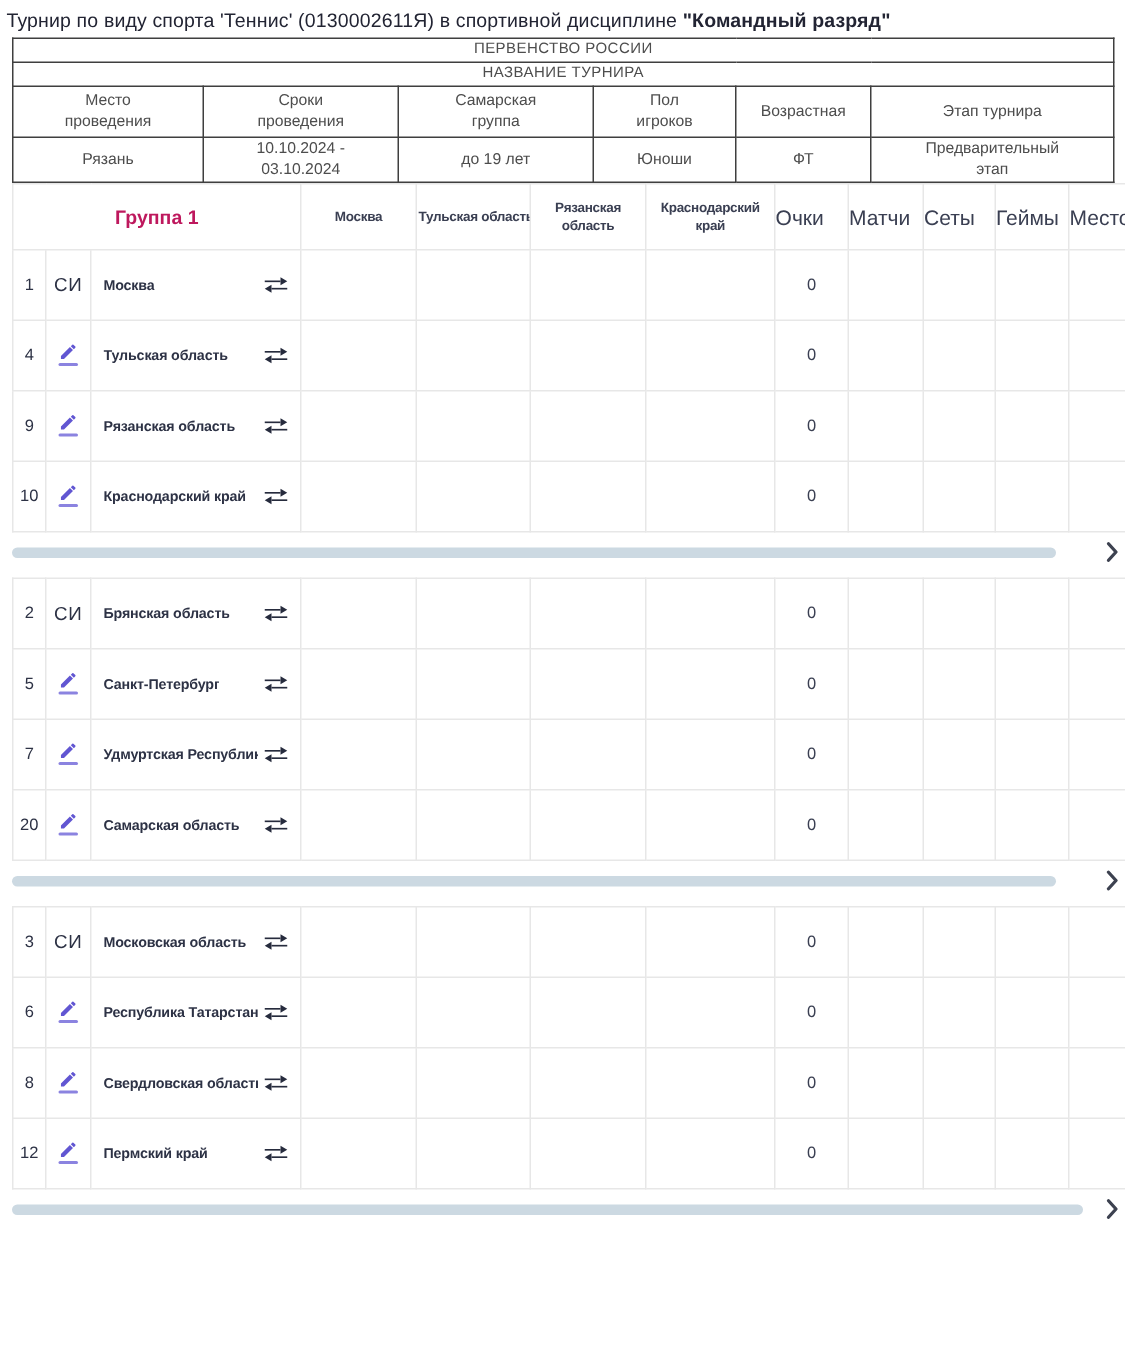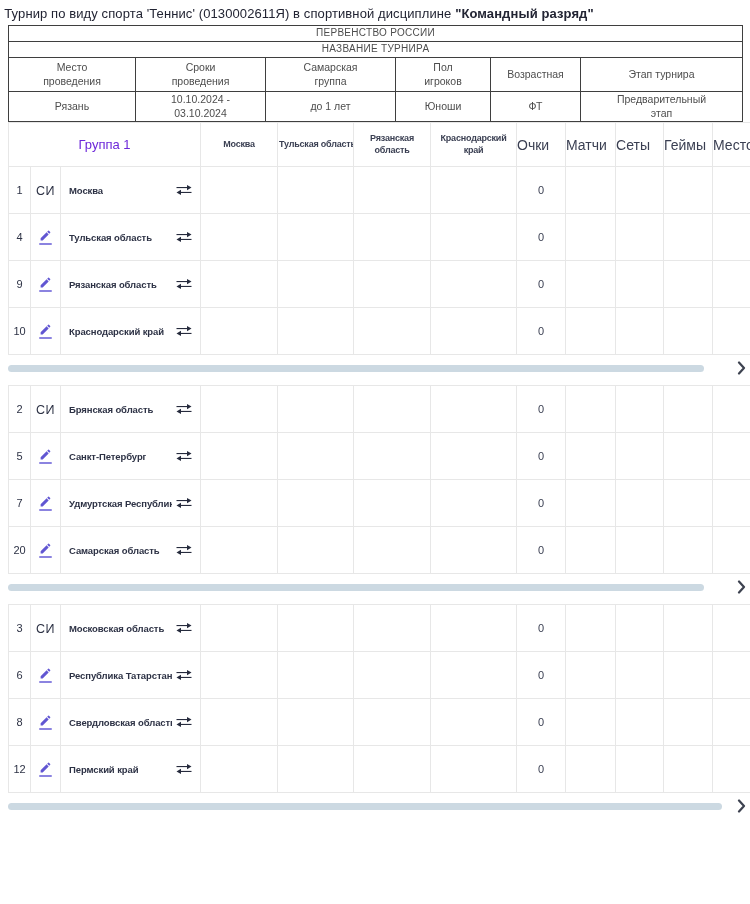--- a/index.html
+++ b/index.html
@@ -42,21 +42,21 @@
     width: 742px; border-collapse: collapse; table-layout: fixed;
   }
   table.grid th, table.grid td {
     border: 1px solid #e7e7e7; vertical-align: middle;
     overflow: hidden;
   }
   table.grid .last-col { border-right: none; }
   tr.ghead { height: 44px; }
   tr.grow  { height: 47px; }
   th.glabel {
-    font-size: 13px; font-weight: 400; color: #6d28d9;
+    font-size: 13px; font-weight: 700; color: #be185d;
     text-align: center; border-left: 1px solid #e7e7e7;
   }
   th.opp {
     font-size: 9px; font-weight: 700; color: #3a3f52;
     text-align: center; white-space: pre-line; line-height: 1.3;
     letter-spacing: -0.2px; padding: 0 1px;
   }
   th.opp.nw { white-space: nowrap; }
   th.stat {
     font-size: 14px; font-weight: 400; color: #3a3f52; text-align: left;
@@ -124,21 +124,21 @@
 группа</td>
         <td>Пол
 игроков</td>
         <td class="brk">Возрастная</td>
         <td>Этап турнира</td>
       </tr>
       <tr class="vals">
         <td>Рязань</td>
         <td>10.10.2024 -
 03.10.2024</td>
-        <td>до 1 лет</td>
+        <td>до 19 лет</td>
         <td>Юноши</td>
         <td>ФТ</td>
         <td>Предварительный
 этап</td>
       </tr>
     </tbody>
   </table>
 
   <div class="group">
     <table class="grid">

